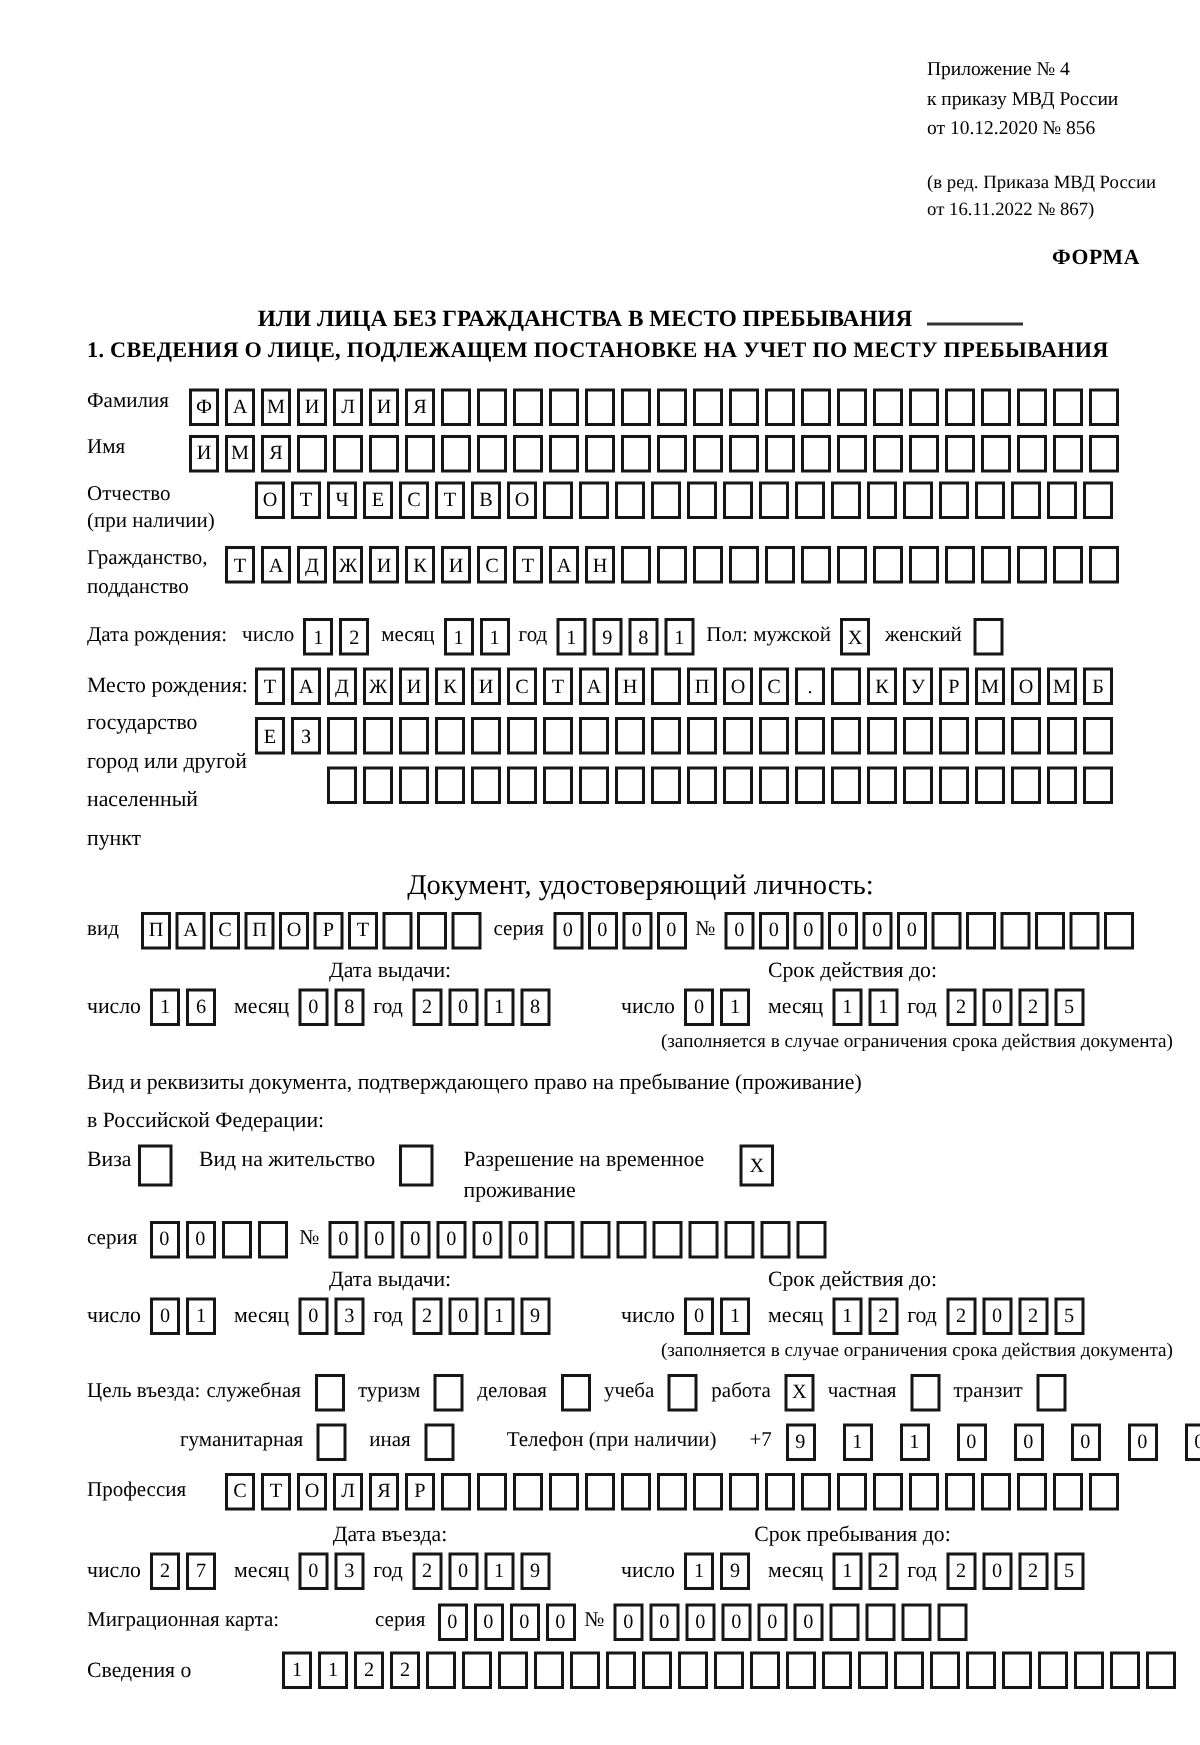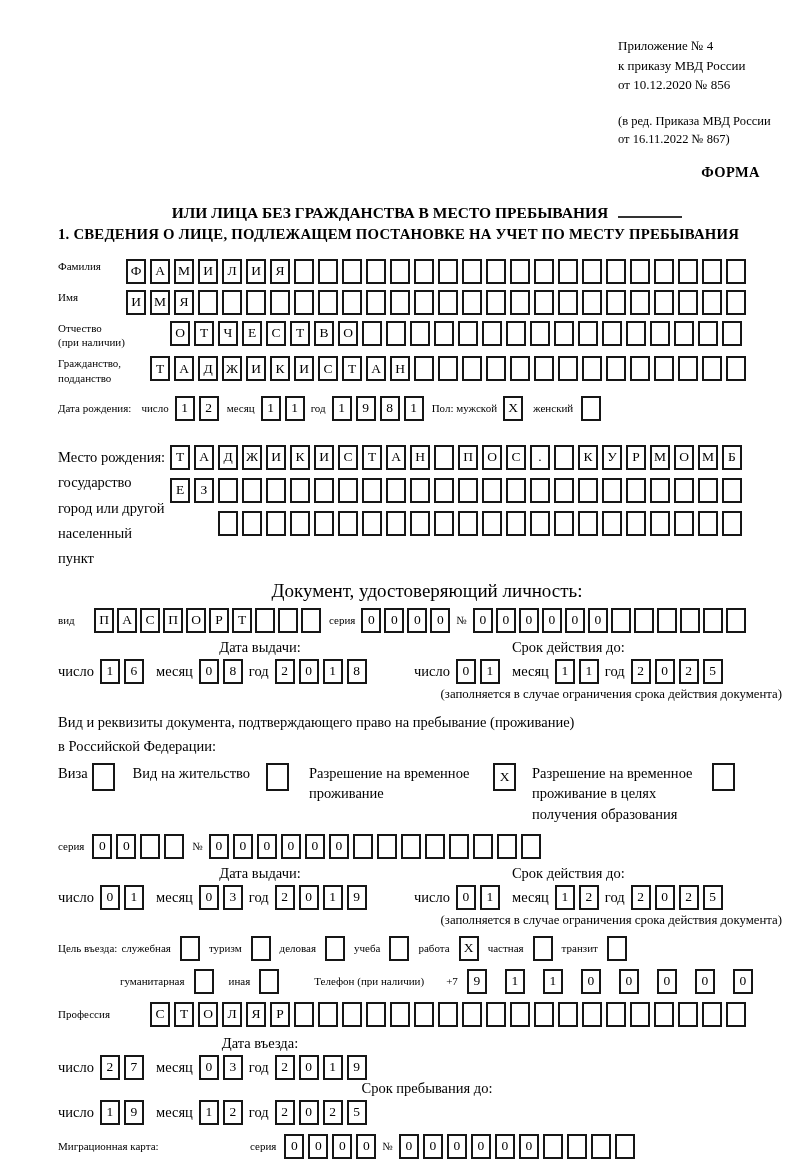--- a/index.html
+++ b/index.html
@@ -5,21 +5,21 @@
   html,body{margin:0;padding:0;background:#fff;}
   body{width:800px;height:1163px;font-family:"Liberation Serif","DejaVu Serif",serif;color:#000;overflow:hidden;}
   .page{padding:36px 4px 0 58px;}
   .lawref{margin-left:560px;font-size:13px;line-height:1.5;}
   .lawref-note{margin-top:17px;font-size:12.5px;line-height:1.45;}
   .forma{font-weight:bold;font-size:14.5px;text-align:right;padding-right:36px;margin-top:16px;letter-spacing:.4px;}
   .title{text-align:center;font-weight:bold;font-size:15.5px;line-height:1.6;margin-top:20px;}
   .uline{display:inline-block;width:64px;border-bottom:2px solid #333;margin-left:10px;}
   .section{font-weight:bold;font-size:14.8px;margin-bottom:16px;letter-spacing:.2px;}
   .row{display:flex;align-items:flex-start;margin:6px 0;}
-  .lbl{font-size:11px;line-height:1.35;flex:none;}
+  .lbl{font-size:14px;line-height:1.35;flex:none;}
   .sublbl{font-size:14.5px;line-height:1.75;}
   .boxes{display:inline-flex;gap:4px;flex:none;}
   .bx{box-sizing:border-box;flex:none;width:20px;height:25px;border:2px solid #161616;
       display:inline-flex;align-items:center;justify-content:center;font-size:13.5px;background:#fff;}
   .tight .boxes{gap:3px;}
   .mr8{margin-right:8px;} .mr6{margin-right:6px;} .mr10{margin-right:10px;}
   .center-head{font-weight:normal;font-size:19px;text-align:center;margin:8px 0 6px 0;}
   .dgpair{display:flex;margin:4px 0 2px 0;}
   .dg{flex:none;}
   .dg-left{width:356px;}
@@ -216,21 +216,21 @@
     <span class="lbl mr6">Пол: мужской</span>
     <span class="boxes mr10">
         <span class="bx">X</span>
       </span>
     <span class="lbl mr8">женский</span>
     <span class="boxes">
         <span class="bx"></span>
       </span>
   </div>
 
-  <div class="row" style="margin-top:24px;">
+  <div class="row" style="margin-top:8px;">
     <span class="sublbl" style="width:112px;flex:none;">
       <span>Место рождения:</span><br>
       <span>государство</span><br>
       <span>город или другой</span><br>
       <span>населенный пункт</span>
     </span>
     <span class="bp-rows">
       <span class="boxes">
           <span class="bx">Т</span>
           <span class="bx">А</span>
@@ -415,26 +415,20 @@
       <span class="boxes" style="margin-left:16px;">
           <span class="bx"></span>
         </span>
     </div>
     <div class="opt" style="margin-left:20px;">
       <span class="olbl olbl-c" style="width:172px;">Разрешение на временное проживание</span>
       <span class="boxes" style="margin-left:12px;">
           <span class="bx">X</span>
         </span>
     </div>
-    <div class="opt" style="margin-left:16px;">
-      <span class="olbl olbl-c" style="width:168px;">Разрешение на временное проживание в целях получения образования</span>
-      <span class="boxes" style="margin-left:12px;">
-          <span class="bx"></span>
-        </span>
-    </div>
   </div>
 
   <div class="row" style="align-items:center;margin-top:2px;">
     <span class="lbl mr8">серия</span>
     <span class="boxes mr8">
         <span class="bx">0</span>
         <span class="bx">0</span>
         <span class="bx"></span>
         <span class="bx"></span>
       </span>
@@ -584,21 +578,21 @@
         <span class="bx"></span>
         <span class="bx"></span>
         <span class="bx"></span>
         <span class="bx"></span>
         <span class="bx"></span>
         <span class="bx"></span>
         <span class="bx"></span>
       </span>
   </div>
 
-  <div class="dgpair" style="margin-top:8px;flex-direction:column;">
+  <div class="dgpair" style="margin-top:8px;">
     <div class="dg dg-left">
       <div class="dg-head" style="padding-left:48px;">Дата въезда:</div>
       <div class="dg-row">
         <span class="lbl">число</span>
         <span class="boxes">
             <span class="bx">2</span>
             <span class="bx">7</span>
           </span>
         <span class="lbl" style="margin-left:6px;">месяц</span>
         <span class="boxes">

